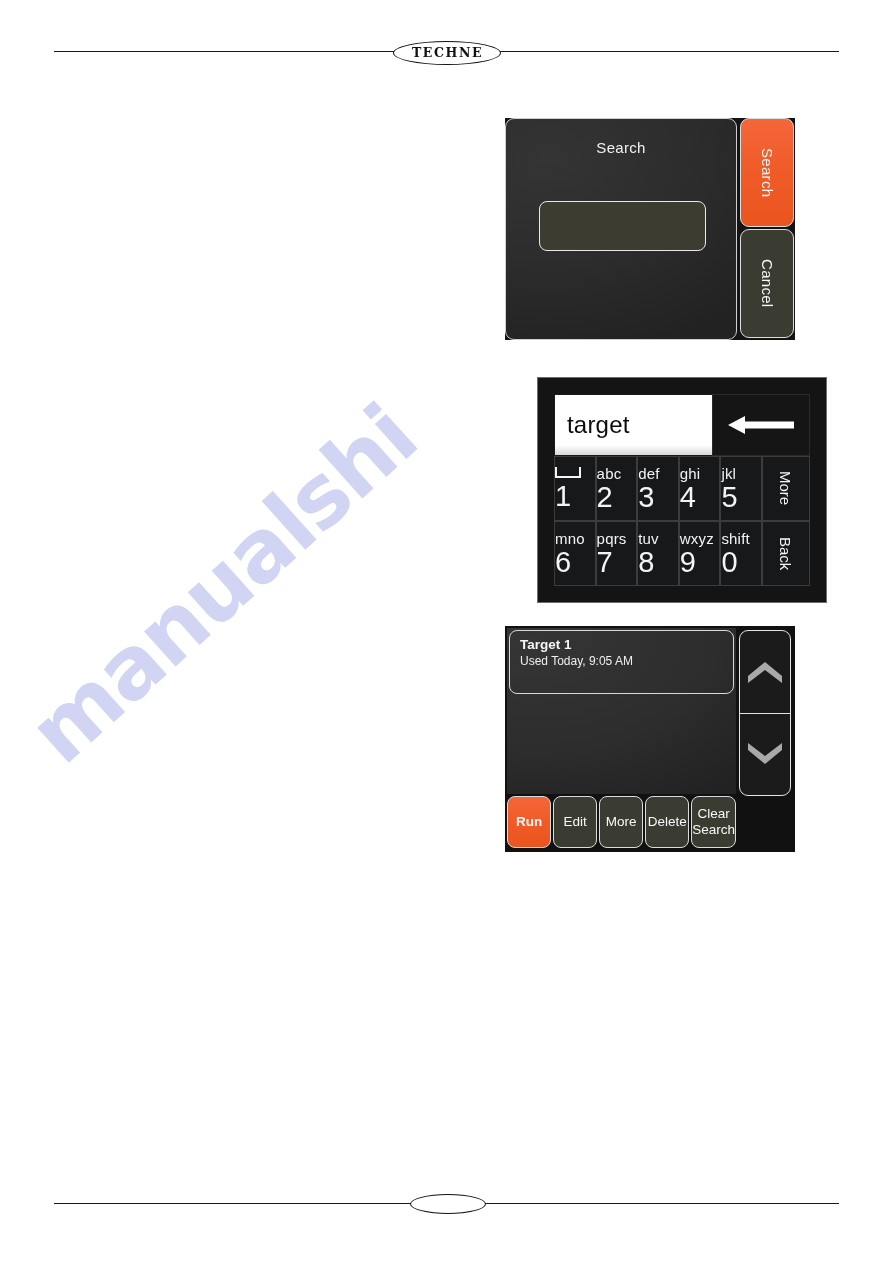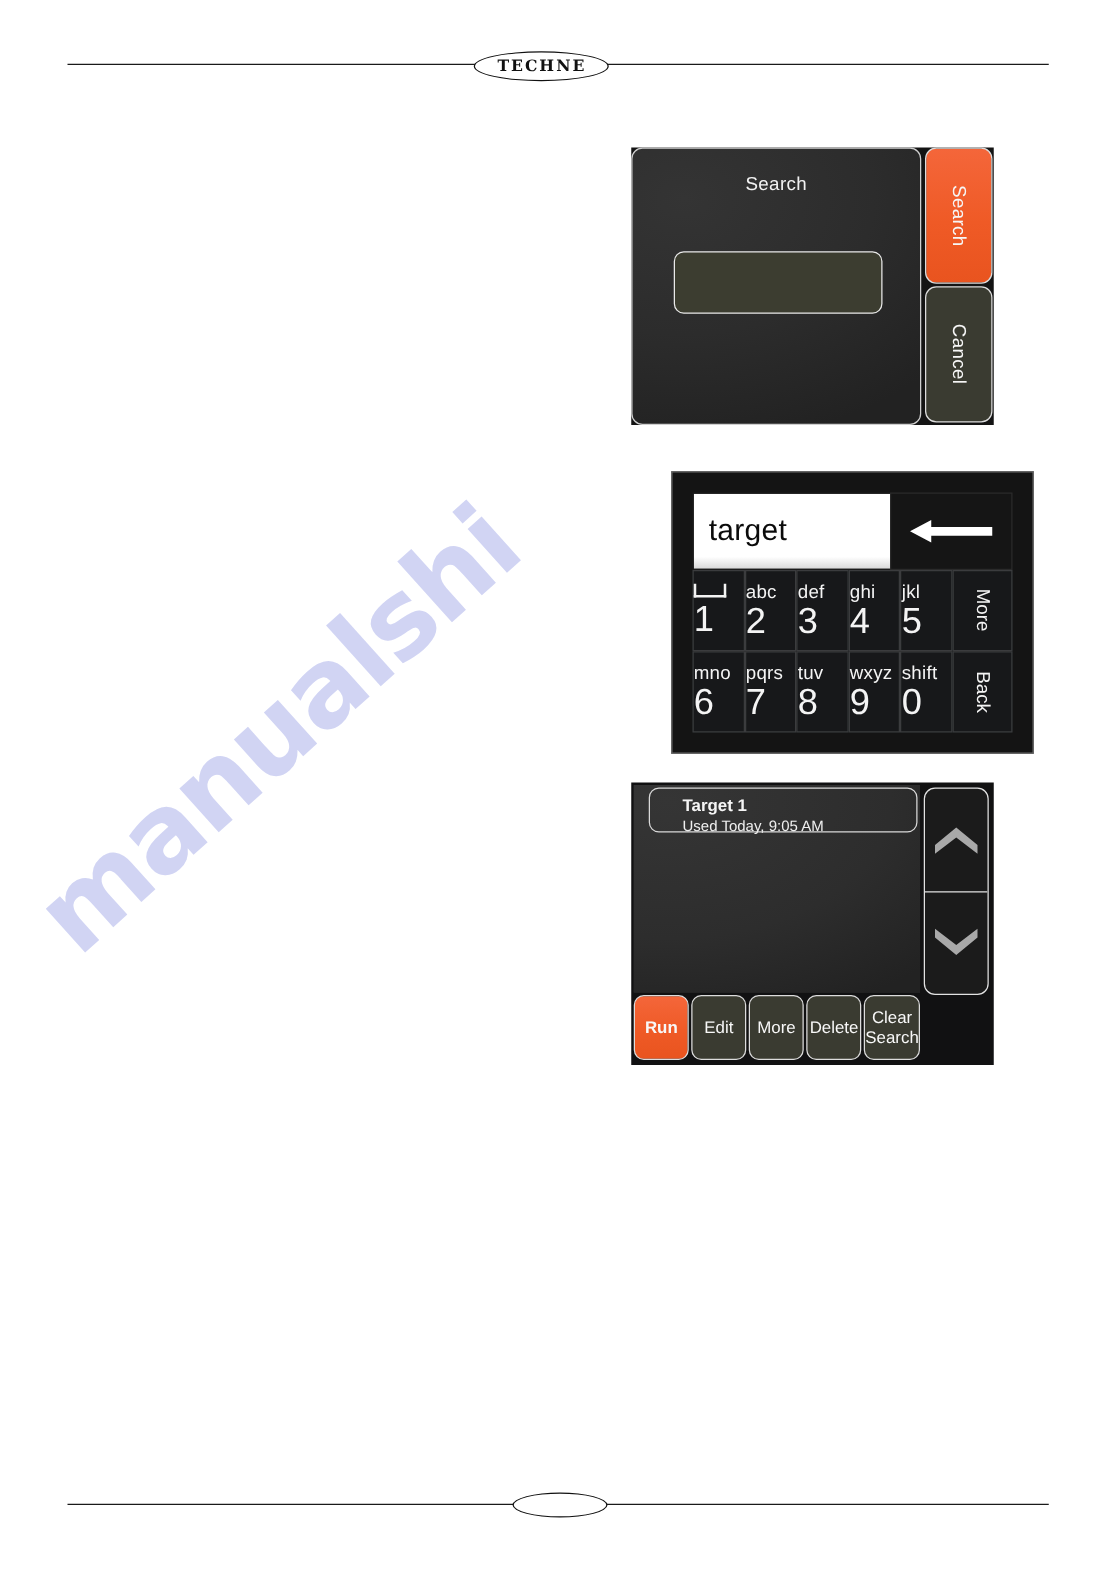--- a/index.html
+++ b/index.html
@@ -36,21 +36,21 @@
     position: absolute;
     left: 54px;
     top: 1203px;
     width: 785px;
     height: 0;
     border-top: 1.2px solid #1a1a1a;
   }
 
   .logo-badge {
     position: absolute;
-    left: 379px;
+    left: 393px;
     top: 41px;
     width: 106px;
     height: 22px;
     border: 1.4px solid #111;
     border-radius: 50%;
     background: #ffffff;
     display: flex;
     align-items: center;
     justify-content: center;
     z-index: 3;
@@ -307,26 +307,26 @@
     padding-right: 3px;
     box-sizing: border-box;
   }
   #screen-results .res-listarea {
     flex: 1 1 auto;
     background: #2e2e2e;
     background-image: radial-gradient(130% 110% at 12% 8%, #353535 0%, #2d2d2d 60%, #222222 100%);
     position: relative;
   }
   #screen-results .list-item {
-    margin: 2px 2px 0 12px;
-    height: 36px;
+    margin: 2px 2px 0 2px;
+    height: 64px;
     border: 1.2px solid #d9d9d9;
     border-radius: 8px;
     box-sizing: border-box;
-    padding: 6px 26px;
+    padding: 6px 10px;
     color: #f5f5f5;
     cursor: pointer;
   }
   #screen-results .list-item .li-title {
     font-size: 13.5px;
     font-weight: bold;
     line-height: 1.25;
   }
   #screen-results .list-item .li-sub {
     font-size: 12px;

